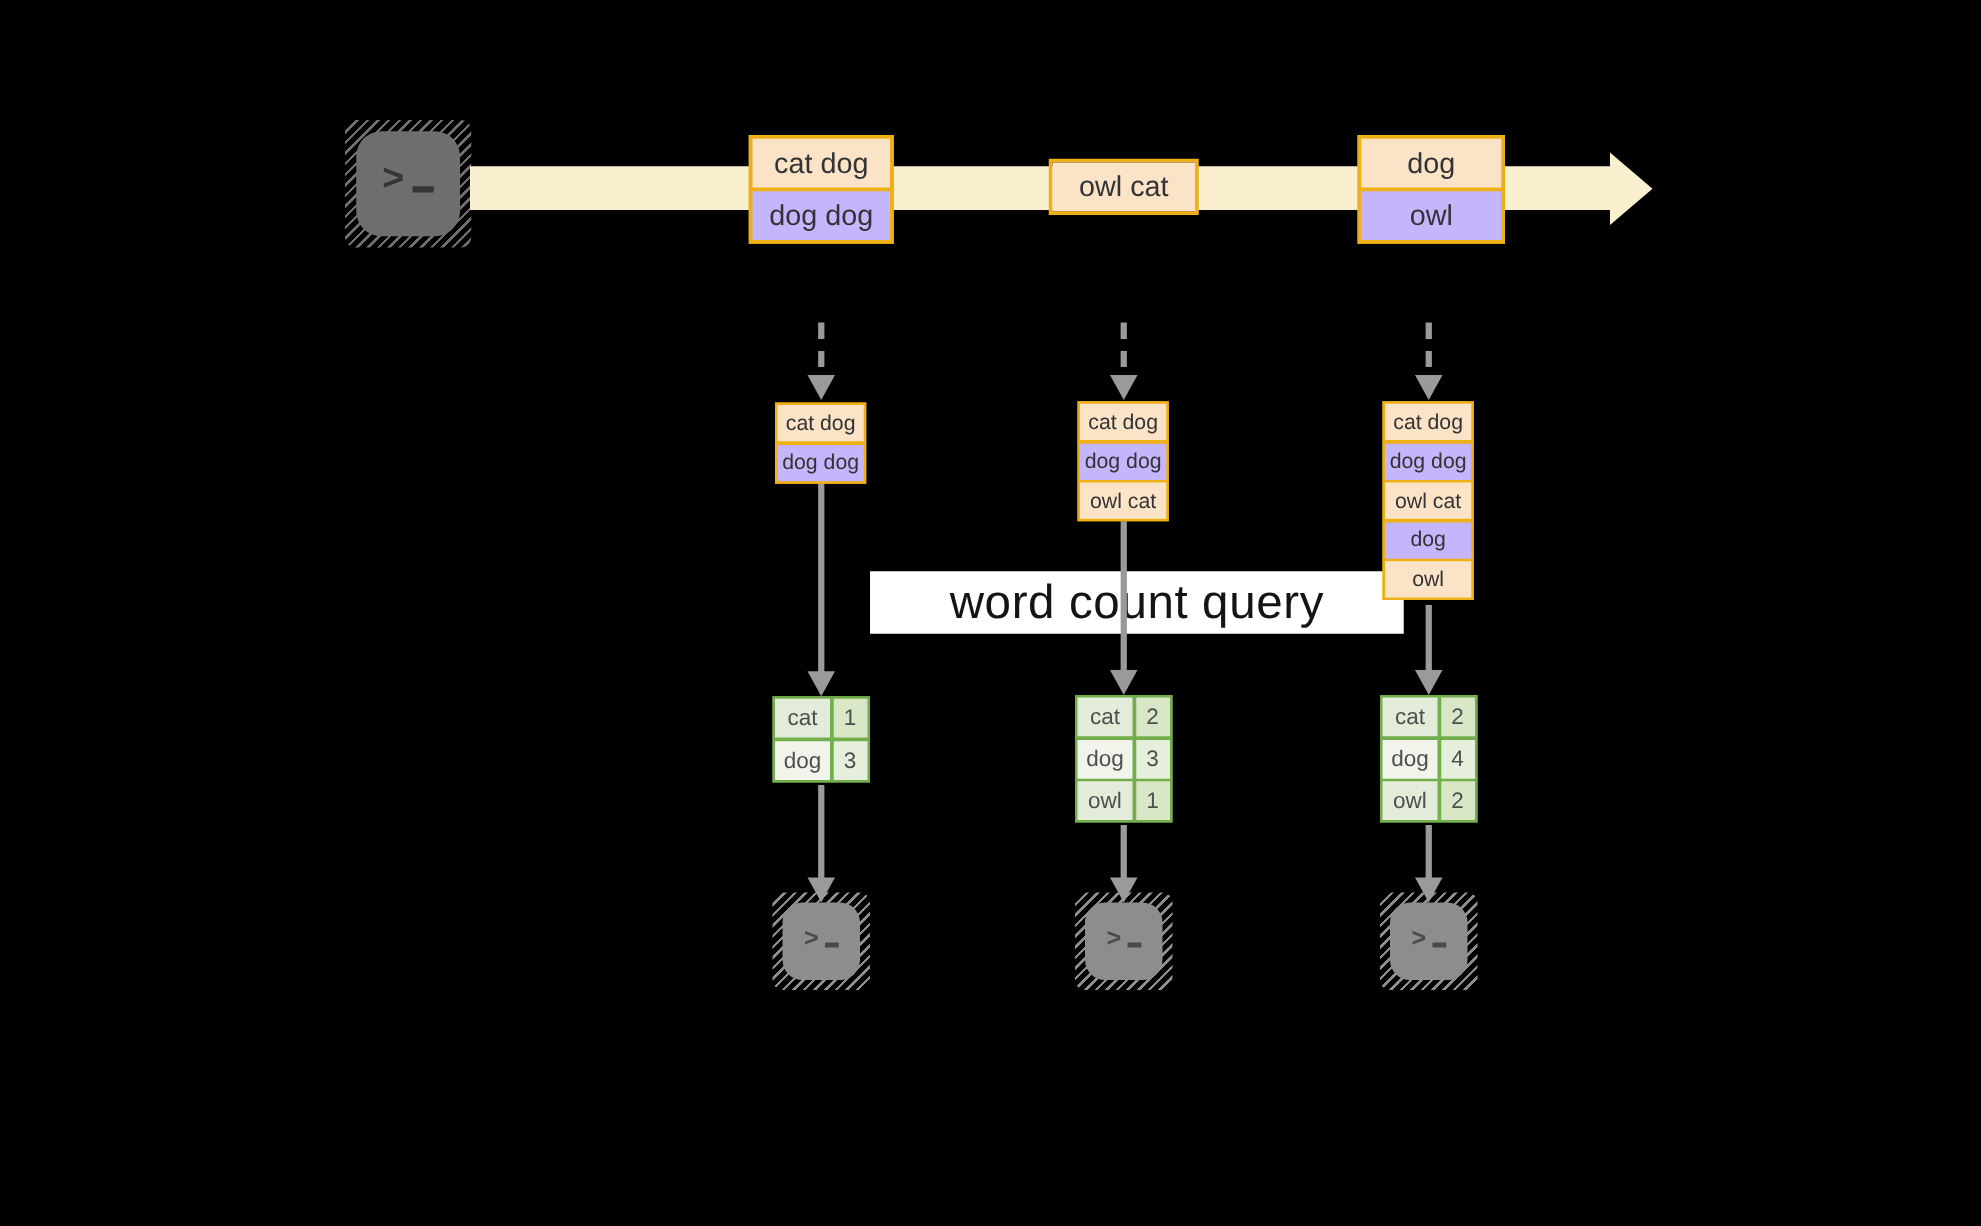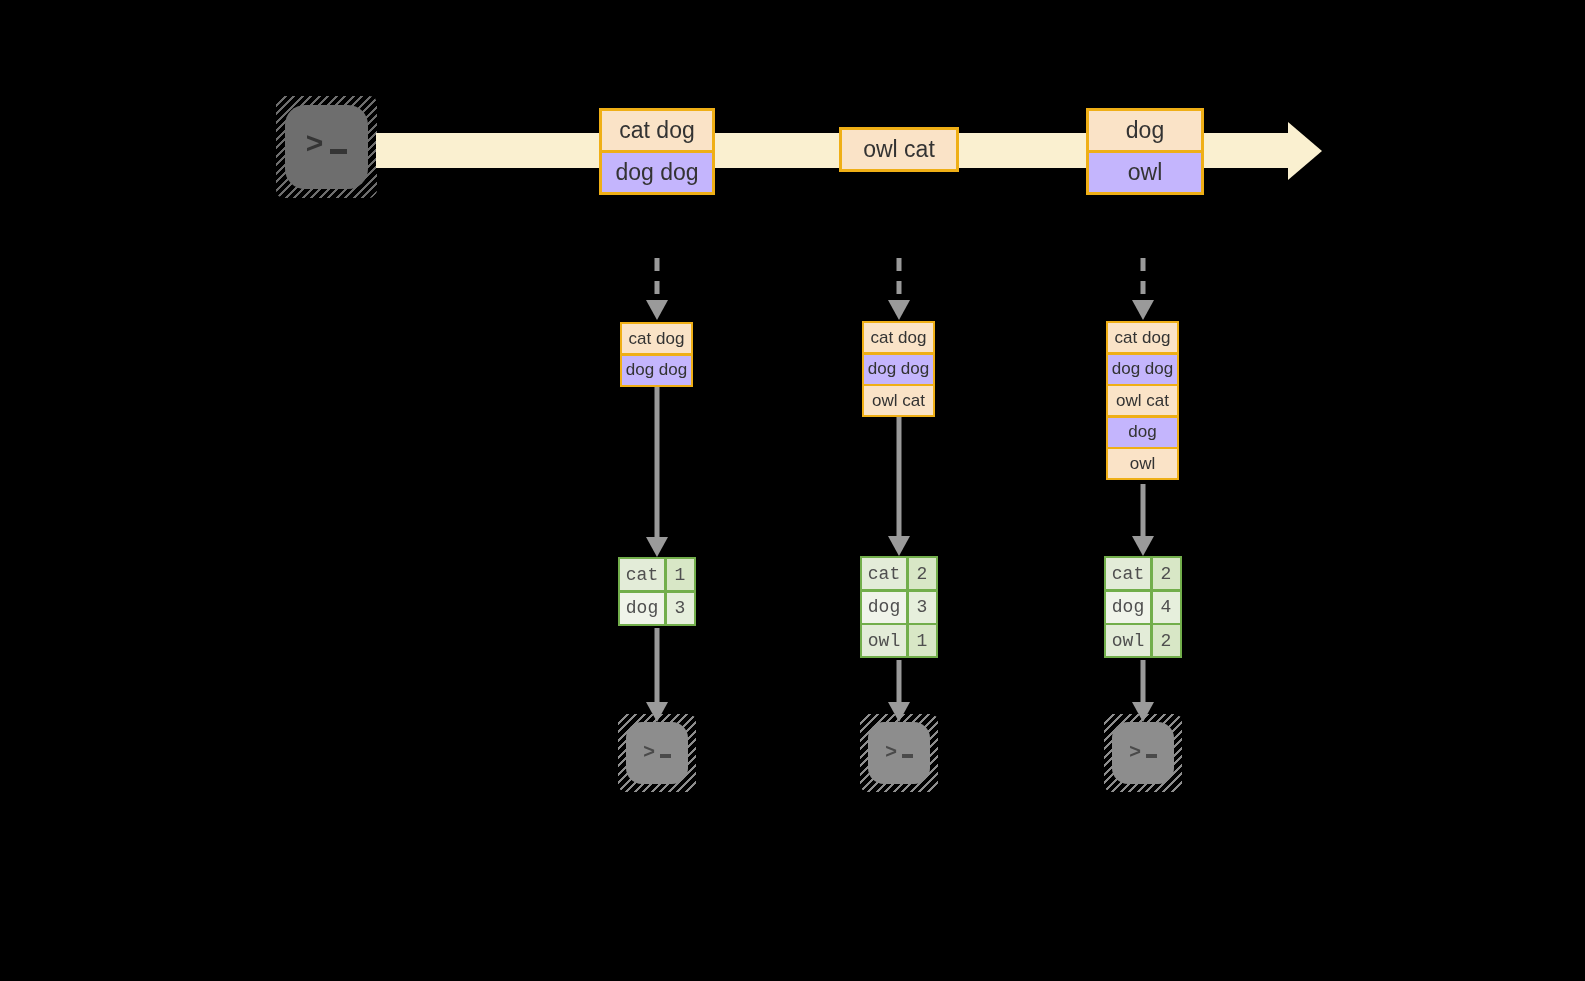--- a/index.html
+++ b/index.html
@@ -37,21 +37,21 @@
   .vline{position:absolute;width:5px;background:#9a9a9a;transform:translateX(-50%);z-index:3;}
   .vline.dashed{background:repeating-linear-gradient(to bottom,#9a9a9a 0,#9a9a9a 13px,transparent 13px,transparent 23px);}
   .vhead{position:absolute;width:0;height:0;transform:translateX(-50%);z-index:3;
     border-left:11px solid transparent;border-right:11px solid transparent;border-top:20px solid #9a9a9a;}
   
   .query-band{position:absolute;left:696px;top:457px;width:427px;height:50px;background:#ffffff;z-index:2;
     display:flex;align-items:center;justify-content:center;}
   .query-band span{font-size:38px;font-weight:300;color:#141414;letter-spacing:0.5px;white-space:nowrap;}
   
   .count-table{position:absolute;border:2.5px solid #72AE4B;background:#72AE4B;z-index:4;
-    display:grid;grid-template-columns:44px 27px;gap:2.5px;font-family:Liberation Mono, monospace;}
+    display:grid;grid-template-columns:44px 27px;gap:2.5px;}
   .count-table .cell{height:31px;display:flex;align-items:center;justify-content:center;
     font-size:18px;color:#4f4f4f;white-space:nowrap;}
   .g-a1{background:#e3ecd8;} .g-a2{background:#d8e7c6;}
   .g-b1{background:#f0f4ea;} .g-b2{background:#e6efdc;}
 </style>
 </head>
 <body>
 
 <div class="canvas">
 
@@ -98,20 +98,23 @@
     <div class="row fill-a">owl cat</div>
   </div>
   <div class="orange-stack mid" style="left:1106px;top:321px;width:69px;">
     <div class="row fill-a">cat dog</div>
     <div class="row fill-b">dog dog</div>
     <div class="row fill-a">owl cat</div>
     <div class="row fill-b">dog</div>
     <div class="row fill-a">owl</div>
   </div>
 
+  <div class="query-band">
+    <span>word count query</span>
+  </div>
 
   <div class="vline" style="left:657px;top:386px;height:152px;"></div>
   <div class="vhead" style="left:657px;top:537px;"></div>
   <div class="vline" style="left:899px;top:417px;height:120px;"></div>
   <div class="vhead" style="left:899px;top:536px;"></div>
   <div class="vline" style="left:1143px;top:484px;height:53px;"></div>
   <div class="vhead" style="left:1143px;top:536px;"></div>
 
   <div class="count-table" style="left:618px;top:557px;">
     <div class="cell g-a1">cat</div>

